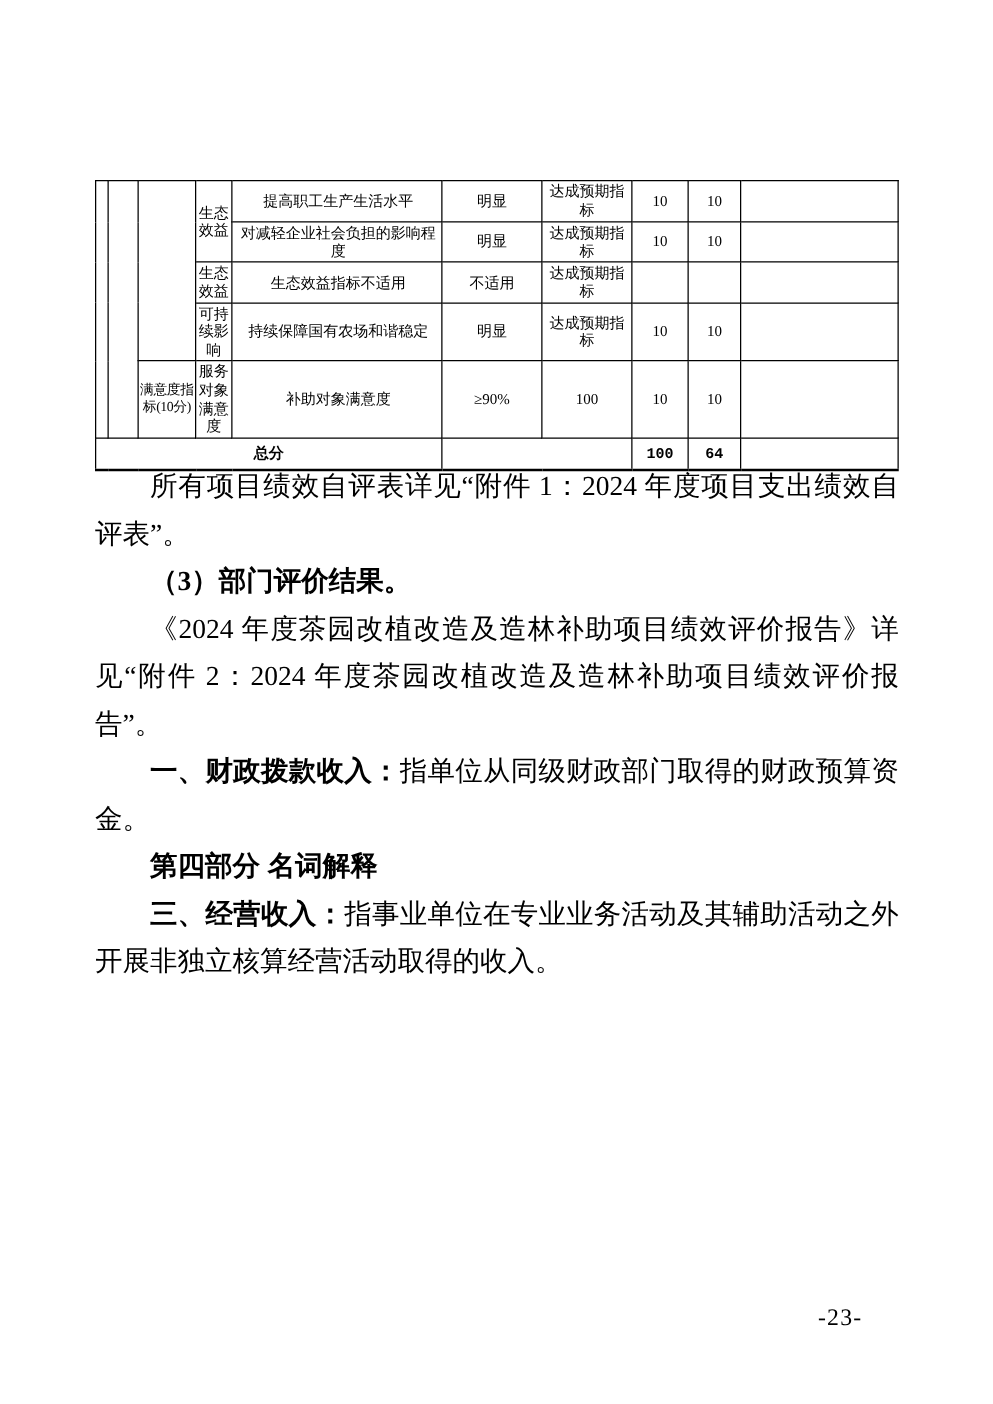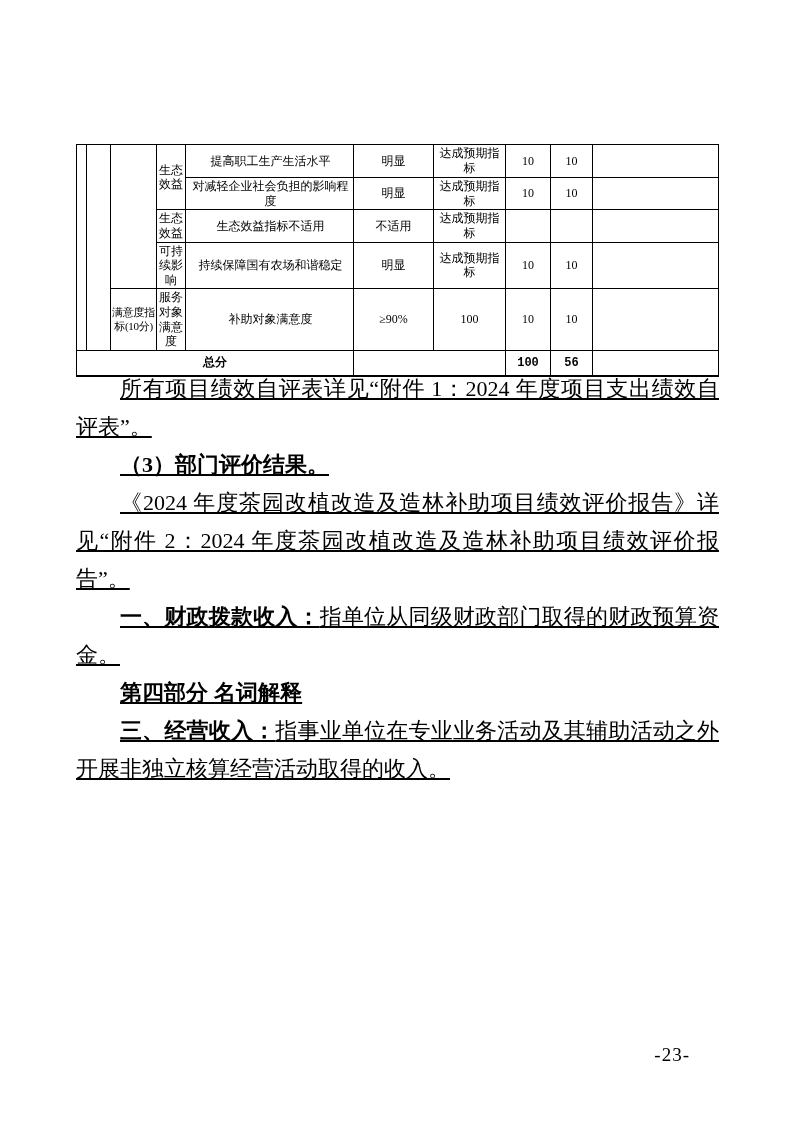--- a/index.html
+++ b/index.html
@@ -23,21 +23,20 @@
   table.perf td.name { text-align:center; padding-left:4px; }
   table.perf td.small { font-size:11px; letter-spacing:-0.3px; padding-left:1px; padding-right:1px; }
   table.perf td.cat { padding-left:1px; padding-right:1px; }
   table.perf tr.total td { border-bottom:2px solid #000; font-weight:bold;font-family:Liberation Mono, monospace; }
 
   
   .text-block {
     position:absolute; left:76px; top:370px; width:643px;
     font-size:22px; line-height:38px; text-align:justify;
     text-justify:inter-ideograph;
-    text-decoration:underline;
   }
   .para { text-indent:44px; }
   .b { font-weight:bold; }
   .sans { font-family:"Liberation Sans","DejaVu Sans",sans-serif; }
 
   .page-num {
     position:absolute; top:1044px; right:104px;
     font-size:19px; letter-spacing:1px;
   }
 </style>
@@ -105,21 +104,21 @@
       <td>≥90%</td>
       <td>100</td>
       <td>10</td>
       <td>10</td>
       <td></td>
     </tr>
     <tr class="total" style="height:26px">
       <td colspan="5">总分</td>
       <td colspan="2"></td>
       <td>100</td>
-      <td>56</td>
+      <td>64</td>
       <td></td>
     </tr>
   </tbody>
     </table>
 
   <div class="text-block">
     <p class="para">所有项目绩效自评表详见“附件 1：2024 年度项目支出绩效自评表”。</p>
     <p class="para b">（3）部门评价结果。</p>
     <p class="para">《2024 年度茶园改植改造及造林补助项目绩效评价报告》详见“附件 2：2024 年度茶园改植改造及造林补助项目绩效评价报告”。</p>
     <p class="para"><span class="b">一、财政拨款收入：</span><span>指单位从同级财政部门取得的财政预算资金。</span></p>

